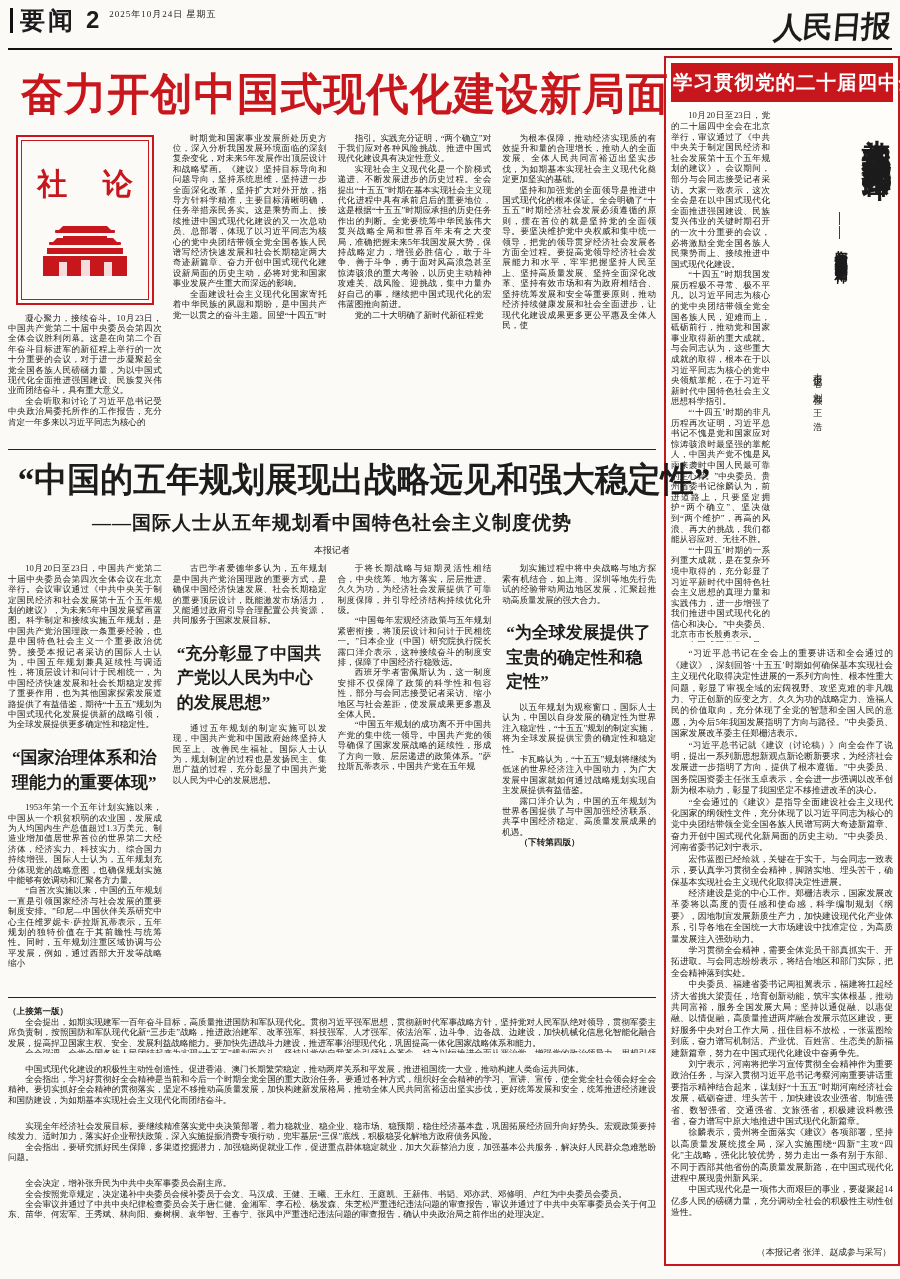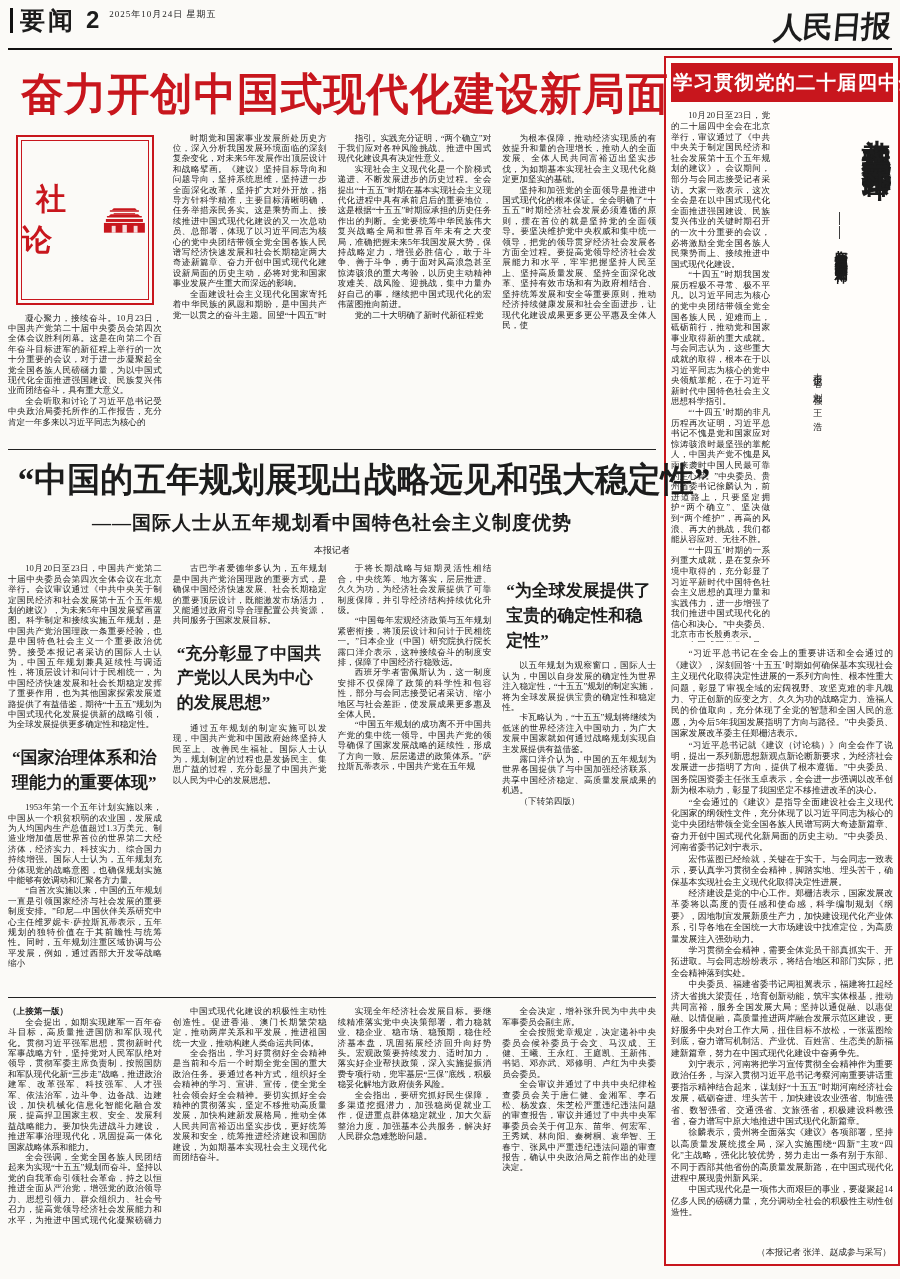--- a/index.html
+++ b/index.html
@@ -25,39 +25,39 @@
   .ed-headline { color:#c8161d; font-size:44px; font-weight:bold; text-align:center;
     letter-spacing:1px; line-height:1.15; margin:14px 0 12px 0;
     transform:scaleX(0.96); white-space:nowrap; }
   .ed-cols { display:flex; gap:11px; height:308px; overflow:hidden; }
   .col { flex:1 1 0; overflow:hidden; }
   .col p, .body-text p { font-size:8.6px; line-height:10.4px; text-align:justify;
     text-indent:2em; }
   .shelun-box { width:138px; height:170px; margin:2px auto 8px auto;
     border:2px solid #c8161d; padding:3px; }
   .shelun-inner { border:1px solid #c8161d; height:100%; display:flex;
-    flex-direction:row; align-items:center; justify-content:center; gap:19px; }
+    flex-direction:column; align-items:center; justify-content:center; gap:19px; }
   .shelun-txt { color:#c8161d; font-size:30px; font-weight:bold; letter-spacing:14px;
     text-indent:14px; }
 
   
   .art2 { border-top:1.5px solid #222; margin-top:8px; padding-top:10px; }
   .art2-headline { font-size:34px; font-weight:bold; text-align:center;
     letter-spacing:0; line-height:1.2; transform:scaleX(0.97); white-space:nowrap; }
   .art2-sub { font-size:19px; font-weight:bold; text-align:center; margin-top:10px;
     letter-spacing:1px; }
   .art2-byline { font-size:9px; text-align:center; margin:8px 0 6px 0; }
   .art2-cols { display:flex; gap:11px; height:424px; overflow:hidden; }
   .sub-head { font-size:17px; font-weight:bold; text-align:left; line-height:1.45;
     margin:16px 0 7px 0; padding:0 4px; }
-  .turn { text-align:right; font-weight:normal; text-indent:0; }
+  .turn { text-align:right; font-weight:bold; text-indent:0; }
 
   
   .cont { border-top:1.5px solid #222; margin-top:10px; padding-top:8px; flex:1; }
-  .cont-cols { display:flex; gap:11px; height:218px; overflow:hidden; }
+  .cont-cols { display:flex; gap:11px; height:218px; overflow:hidden;flex-direction:column; }
   .jump-mark { font-size:9px; font-weight:bold; text-indent:0 !important; }
 
   
   .feature { width:236px; border:2px solid #c8161d; background:#fffdfa;
     display:flex; flex-direction:column; padding:5px; height:1210px; }
   .feature-banner { background:#c8161d; color:#fff; font-weight:bold; font-size:19.5px;
     text-align:center; letter-spacing:1px; padding:8px 2px; line-height:1.2;
     white-space:nowrap; transform-origin:center; }
   .feature-upper { display:flex; height:532px; margin-top:8px; overflow:hidden; }
   .feature-intro { width:103px; overflow:hidden; padding-right:4px; }
@@ -150,20 +150,21 @@
               <h3 class="sub-head">“充分彰显了中国共产党以人民为中心的发展思想”</h3>
               <p>通过五年规划的制定实施可以发现，中国共产党和中国政府始终坚持人民至上、改善民生福祉。国际人士认为，规划制定的过程也是发扬民主、集思广益的过程，充分彰显了中国共产党以人民为中心的发展思想。</p>
             </div>
           <div class="col">
               <p>于将长期战略与短期灵活性相结合，中央统筹、地方落实，层层推进、久久为功，为经济社会发展提供了可靠制度保障，并引导经济结构持续优化升级。</p>
               <p>“中国每年宏观经济政策与五年规划紧密衔接，将顶层设计和问计于民相统一。”日本企业（中国）研究院执行院长露口洋介表示，这种接续奋斗的制度安排，保障了中国经济行稳致远。</p>
               <p>西班牙学者雷佩斯认为，这一制度安排不仅保障了政策的科学性和包容性，部分与会同志接受记者采访、缩小地区与社会差距，使发展成果更多惠及全体人民。</p>
               <p>“中国五年规划的成功离不开中国共产党的集中统一领导。中国共产党的领导确保了国家发展战略的延续性，形成了方向一致、层层递进的政策体系。”萨拉斯瓦蒂表示，中国共产党在五年规</p>
             </div>
           <div class="col">
+              <p>划实施过程中将中央战略与地方探索有机结合，如上海、深圳等地先行先试的经验带动周边地区发展，汇聚起推动高质量发展的强大合力。</p>
               <h3 class="sub-head">“为全球发展提供了宝贵的确定性和稳定性”</h3>
               <p>以五年规划为观察窗口，国际人士认为，中国以自身发展的确定性为世界注入稳定性，“十五五”规划的制定实施，将为全球发展提供宝贵的确定性和稳定性。</p>
               <p>卡瓦略认为，“十五五”规划将继续为低迷的世界经济注入中国动力，为广大发展中国家就如何通过战略规划实现自主发展提供有益借鉴。</p>
               <p>露口洋介认为，中国的五年规划为世界各国提供了与中国加强经济联系、共享中国经济稳定、高质量发展成果的机遇。</p>
               <p class="turn">（下转第四版）</p>
             </div>
         </div>
       </section>
 
       <section class="cont">

